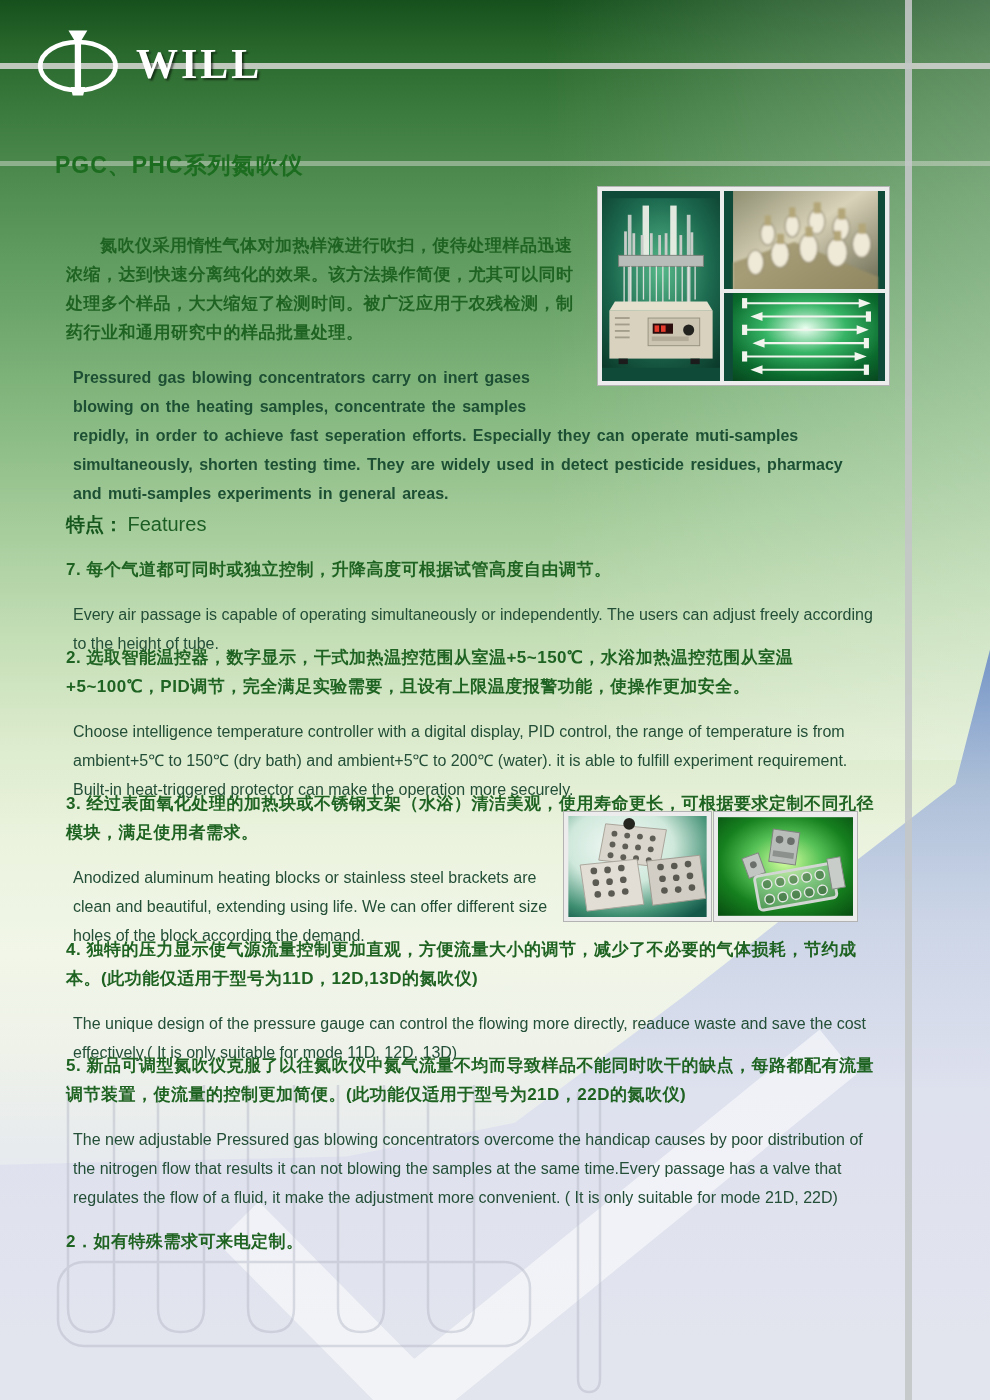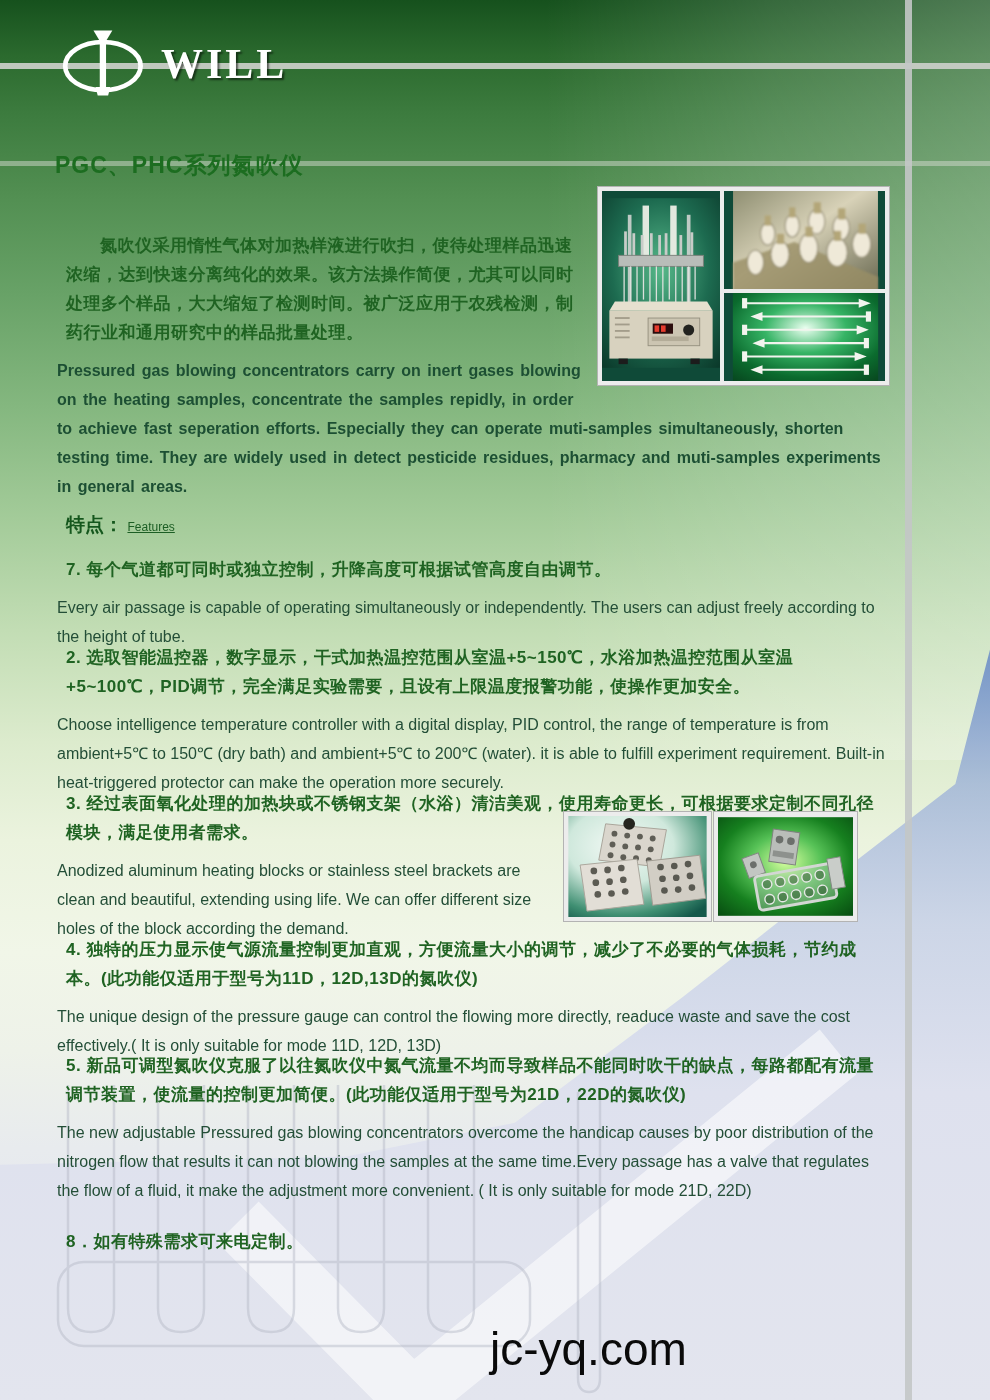--- a/index.html
+++ b/index.html
@@ -15,38 +15,38 @@
     background:linear-gradient(180deg, rgba(104,138,199,0) 42%, rgba(104,138,199,0.85) 47%,
       rgba(148,170,216,0.7) 56%, rgba(198,208,231,0.85) 66%, rgba(222,225,238,1) 78%, #e3e5ee 100%);
     clip-path:polygon(100% 46.4%,100% 100%,0% 100%,0% 83.2%,35% 82.6%,52% 80.2%,69% 71.2%,87% 61.2%,96.5% 56%);}
   .overlay-svg{position:absolute;left:0;top:0;}
   .heat{position:absolute;left:72px;top:1283px;font-size:64px;letter-spacing:34px;
     color:rgba(195,199,211,0.18);-webkit-text-stroke:2px rgba(186,191,205,0.65);font-weight:400;}
   .gl-h1{position:absolute;left:0;top:63px;width:990px;height:6px;background:#c8cec6;opacity:.95;}
   .gl-h2{position:absolute;left:0;top:161px;width:990px;height:5px;background:#d3dacf;opacity:.5;}
   .gl-v1{position:absolute;left:905px;top:0;width:7px;height:1400px;background:#c3c7c6;opacity:.9;}
   
-  .logo{position:absolute;left:61px;top:26px;display:flex;align-items:center;}
+  .logo{position:absolute;left:36px;top:26px;display:flex;align-items:center;}
   .logo-text{margin-left:12px;font-family:"Liberation Serif",serif;font-weight:700;font-size:42px;
     color:#ffffff;letter-spacing:3px;text-shadow:2px 2px 2px rgba(0,0,0,0.55);}
   
   .title{position:absolute;left:55px;top:150px;font-size:23px;font-weight:700;color:#1c6d20;letter-spacing:1px;}
   .intro{position:absolute;left:57px;top:222px;width:833px;}
   .cnp{margin:9px;font-size:17px;font-weight:700;line-height:29px;color:#1f6322;letter-spacing:.5px;}
-  .enp{margin:0;font-size:16px;line-height:29px;color:#234e37;}
+  .enp{margin:16px;font-size:16px;line-height:29px;color:#234e37;}
   .intro .cnp{text-indent:2em;}
   .intro .enp{font-weight:700;color:#1c4f33;word-spacing:2px;}
   .photo-block{float:right;width:293px;height:200px;margin:-36px 0 10px 12px;background:#ececec;
     border:1px solid #b3b3b3;box-sizing:border-box;padding:4px;display:grid;
     grid-template-columns:118px 1fr;grid-template-rows:1fr 88px;gap:4px;}
   .ph{overflow:hidden;background:#0f4a38;}
   .ph-a{grid-row:1 / span 2;}
   .feat-head{position:absolute;left:57px;top:512px;}
   .feat-head .cnh{font-size:19px;font-weight:700;color:#15571d;margin-left:9px;}
-  .feat-head .enh{font-size:12px;color:#1c5e24;font-weight:400;text-decoration:underline;}
+  .feat-head .enh{font-size:20px;color:#1c5e24;font-weight:400;}
   .fitem{position:absolute;left:57px;width:835px;}
   .fi1{top:546px;} .fi2{top:634px;} .fi3{top:780px;} .fi4{top:926px;} .fi5{top:1042px;} .fi6{top:1218px;}
   .narrow{max-width:506px;}
   .feat-photo{position:absolute;top:811px;background:#ececec;border:1px solid #b3b3b3;
     box-sizing:border-box;padding:4px;}
   .fp-left{left:563px;width:149px;height:111px;}
   .fp-right{left:713px;width:145px;height:111px;}
   .footer-url{position:absolute;left:490px;top:1322px;font-size:46px;color:#0a0a0a;}
 </style>
 </head>
@@ -243,21 +243,21 @@
   </div>
   <div class="fitem fi4">
     <p class="cnp">4. 独特的压力显示使气源流量控制更加直观，方便流量大小的调节，减少了不必要的气体损耗，节约成本。(此功能仅适用于型号为11D，12D,13D的氮吹仪)</p>
     <p class="enp">The unique design of the pressure gauge can control the flowing more directly, readuce waste and save the cost effectively.( It is only suitable for mode 11D, 12D, 13D)</p>
   </div>
   <div class="fitem fi5">
     <p class="cnp">5. 新品可调型氮吹仪克服了以往氮吹仪中氮气流量不均而导致样品不能同时吹干的缺点，每路都配有流量调节装置，使流量的控制更加简便。(此功能仅适用于型号为21D，22D的氮吹仪)</p>
     <p class="enp">The new adjustable Pressured gas blowing concentrators overcome the handicap causes by poor distribution of the nitrogen flow that results it can not blowing the samples at the same time.Every passage has a valve that regulates the flow of a fluid, it make the adjustment more convenient. ( It is only suitable for mode 21D, 22D)</p>
   </div>
   <div class="fitem fi6">
-    <p class="cnp">8．如有特殊需求可来电定制。</p>
+    <p class="cnp">2．如有特殊需求可来电定制。</p>
   </div>
 
   <div class="feat-photo fp-left">
     <svg width="139" height="101" viewBox="0 0 141 103">
       <defs>
         <radialGradient id="gD" cx="38%" cy="30%" r="85%">
           <stop offset="0%" stop-color="#f4faf6"></stop>
             <stop offset="45%" stop-color="#cfe8dc"></stop>
           <stop offset="80%" stop-color="#3f8f72"></stop>
             <stop offset="100%" stop-color="#14584a"></stop>
@@ -339,15 +339,14 @@
             <circle cx="66" cy="81" r="5"></circle>
             <circle cx="80" cy="81" r="5"></circle>
             <circle cx="94" cy="81" r="5"></circle>
             <circle cx="108" cy="81" r="5"></circle>
         </g>
         <rect x="118" y="50" width="14" height="32" fill="#c9cdc9" stroke="#848884"></rect>
       </g>
     </svg>
   </div>
 
-  <div class="footer-url">jc-yq.com</div>
 
 </div>
 
 </body></html>

